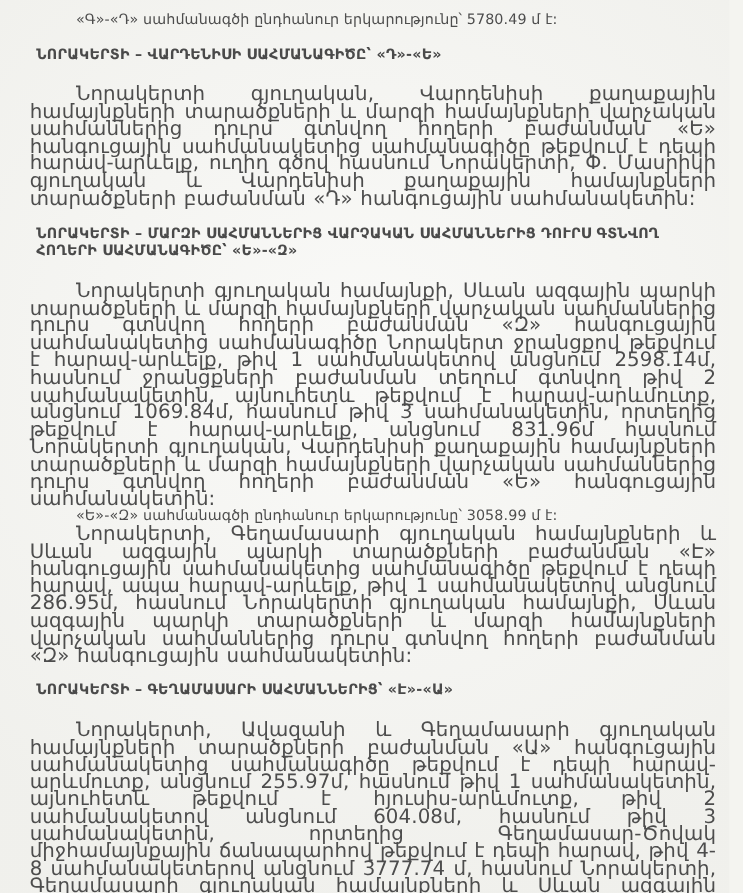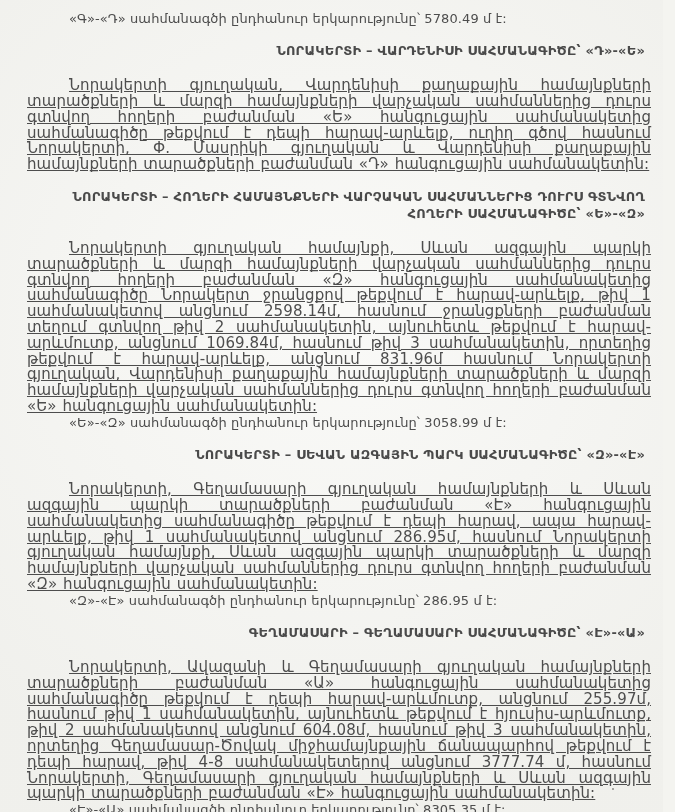--- a/index.html
+++ b/index.html
@@ -28,29 +28,28 @@
     margin: 0;
     text-indent: 42px;
     font-size: 13px;
     line-height: 15.8px;
     letter-spacing: 0.1px;
   }
   .body-para {
     margin: 0;
     text-indent: 42px;
     text-align: justify;
-    font-size: 15px;
+    font-size: 18px;
     line-height: 15.8px;
     letter-spacing: 0.1px;
     word-spacing: 1px;
-    text-decoration: underline;
   }
   .section-heading {
     margin: 16px 6px 19px 6px;
-    text-align: right;
+    text-align: left;
     font-size: 13px;
     line-height: 16.5px;
     font-weight: bold;
     color: #4a4a4a;
     letter-spacing: 0.2px;
   }
   .speck {
     position: absolute;
     left: 612px;
     top: 788px;
@@ -63,26 +62,24 @@
 </head>
 <body>
 
 <div class="page">
 
   <p class="length-line">«Գ»-«Դ» սահմանագծի ընդհանուր երկարությունը՝ 5780.49 մ է:</p>
 
   <h2 class="section-heading">ՆՈՐԱԿԵՐՏԻ – ՎԱՐԴԵՆԻՍԻ  ՍԱՀՄԱՆԱԳԻԾԸ՝ «Դ»-«Ե»</h2>
   <p class="body-para">Նորակերտի գյուղական, Վարդենիսի քաղաքային համայնքների տարածքների և մարզի համայնքների վարչական սահմաններից դուրս գտնվող հողերի բաժանման «Ե» հանգուցային սահմանակետից սահմանագիծը թեքվում է դեպի հարավ-արևելք, ուղիղ գծով հասնում Նորակերտի, Փ. Մասրիկի գյուղական և Վարդենիսի քաղաքային համայնքների տարածքների բաժանման «Դ» հանգուցային սահմանակետին:</p>
 
-  <h2 class="section-heading">ՆՈՐԱԿԵՐՏԻ – ՀՈՂԵՐԻ ՀԱՄԱՅՆՔՆԵՐԻ ՎԱՐՉԱԿԱՆ ՍԱՀՄԱՆՆԵՐԻՑ ԴՈՒՐՍ ԳՏՆՎՈՂ ՀՈՂԵՐԻ  ՍԱՀՄԱՆԱԳԻԾԸ՝ «Ե»-«Զ»</h2>
+  <h2 class="section-heading">ՆՈՐԱԿԵՐՏԻ – ՄԱՐԶԻ ՍԱՀՄԱՆՆԵՐԻՑ ՎԱՐՉԱԿԱՆ ՍԱՀՄԱՆՆԵՐԻՑ ԴՈՒՐՍ ԳՏՆՎՈՂ ՀՈՂԵՐԻ  ՍԱՀՄԱՆԱԳԻԾԸ՝ «Ե»-«Զ»</h2>
   <p class="body-para">Նորակերտի գյուղական համայնքի, Սևան ազգային պարկի տարածքների և մարզի համայնքների վարչական սահմաններից դուրս գտնվող հողերի բաժանման «Զ» հանգուցային սահմանակետից սահմանագիծը Նորակերտ ջրանցքով թեքվում է հարավ-արևելք, թիվ 1 սահմանակետով անցնում 2598.14մ, հասնում ջրանցքների բաժանման տեղում գտնվող թիվ 2 սահմանակետին, այնուհետև թեքվում է հարավ-արևմուտք, անցնում 1069.84մ, հասնում թիվ 3 սահմանակետին, որտեղից թեքվում է հարավ-արևելք, անցնում 831.96մ հասնում Նորակերտի գյուղական, Վարդենիսի քաղաքային համայնքների տարածքների և մարզի համայնքների վարչական սահմաններից դուրս գտնվող հողերի բաժանման «Ե» հանգուցային սահմանակետին:</p>
   <p class="length-line">«Ե»-«Զ» սահմանագծի ընդհանուր երկարությունը՝ 3058.99 մ է:</p>
 
-  <h2 class="section-heading">ՆՈՐԱԿԵՐՏԻ – ՍԵՎԱՆ ԱԶԳԱՅԻՆ ՊԱՐԿ ՍԱՀՄԱՆԱԳԻԾԸ՝ «Զ»-«Է»</h2>
   <p class="body-para">Նորակերտի, Գեղամասարի գյուղական համայնքների և Սևան ազգային պարկի տարածքների բաժանման «Է» հանգուցային սահմանակետից սահմանագիծը թեքվում է դեպի հարավ, ապա հարավ-արևելք, թիվ 1 սահմանակետով անցնում 286.95մ, հասնում Նորակերտի գյուղական համայնքի, Սևան ազգային պարկի տարածքների և մարզի համայնքների վարչական սահմաններից դուրս գտնվող հողերի բաժանման «Զ» հանգուցային սահմանակետին:</p>
-  <p class="length-line">«Զ»-«Է» սահմանագծի ընդհանուր երկարությունը՝ 286.95 մ է:</p>
 
-  <h2 class="section-heading">ԳԵՂԱՄԱՍԱՐԻ – ԳԵՂԱՄԱՍԱՐԻ  ՍԱՀՄԱՆԱԳԻԾԸ՝ «Է»-«Ա»</h2>
+  <h2 class="section-heading">ՆՈՐԱԿԵՐՏԻ – ԳԵՂԱՄԱՍԱՐԻ  ՍԱՀՄԱՆՆԵՐԻՑ՝ «Է»-«Ա»</h2>
   <p class="body-para">Նորակերտի, Ավազանի և Գեղամասարի գյուղական համայնքների տարածքների բաժանման «Ա» հանգուցային սահմանակետից սահմանագիծը թեքվում է դեպի հարավ-արևմուտք, անցնում 255.97մ, հասնում թիվ 1 սահմանակետին, այնուհետև թեքվում է հյուսիս-արևմուտք, թիվ 2 սահմանակետով անցնում 604.08մ, հասնում թիվ 3 սահմանակետին, որտեղից Գեղամասար-Ծովակ միջհամայնքային ճանապարհով թեքվում է դեպի հարավ, թիվ 4-8 սահմանակետերով անցնում 3777.74 մ, հասնում Նորակերտի, Գեղամասարի գյուղական համայնքների և Սևան ազգային պարկի տարածքների բաժանման «Է» հանգուցային սահմանակետին:</p>
   <p class="length-line">«Է»-«Ա» սահմանագծի ընդհանուր երկարությունը՝ 8305.35 մ է:</p>
 
   <span class="speck"></span>
 </div>
 
 </body></html>

